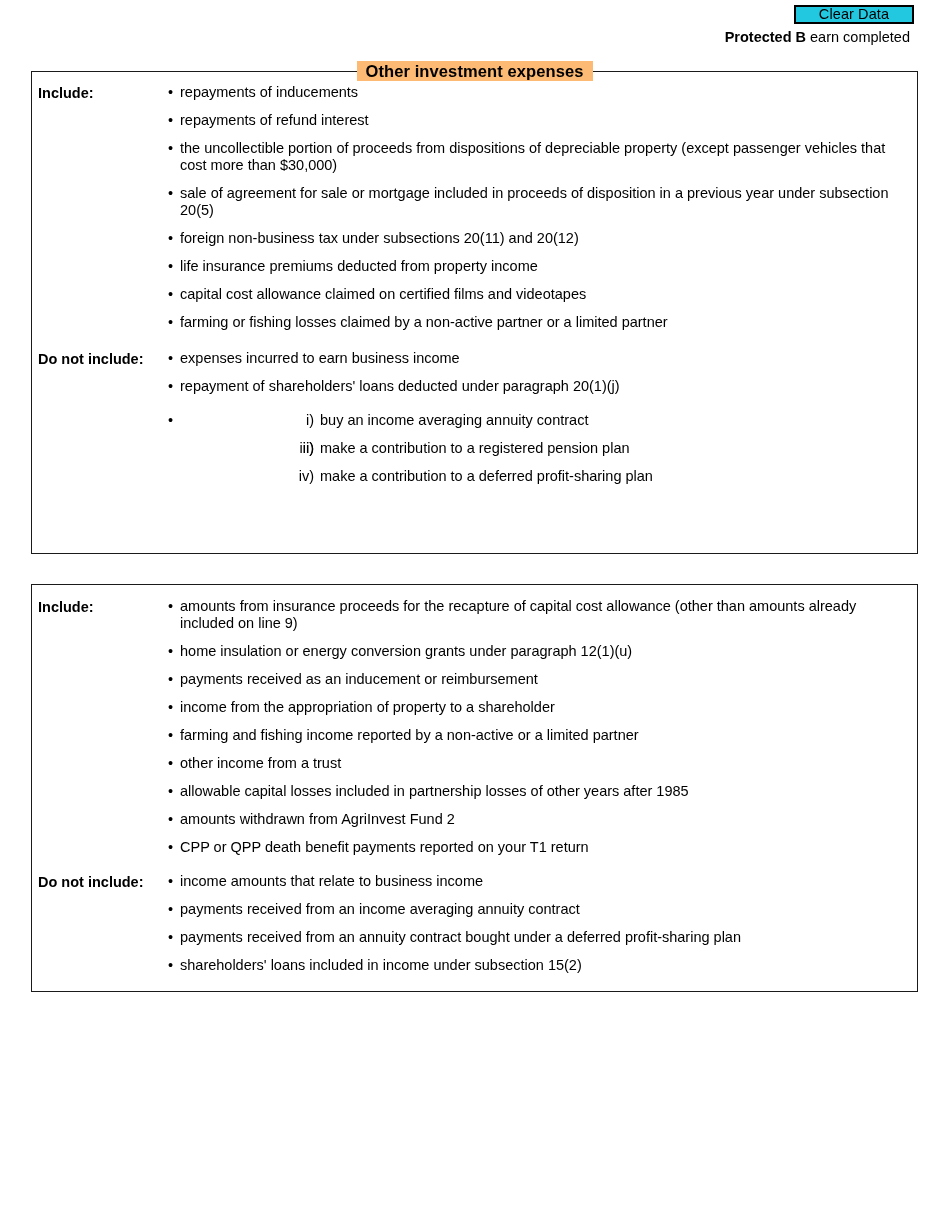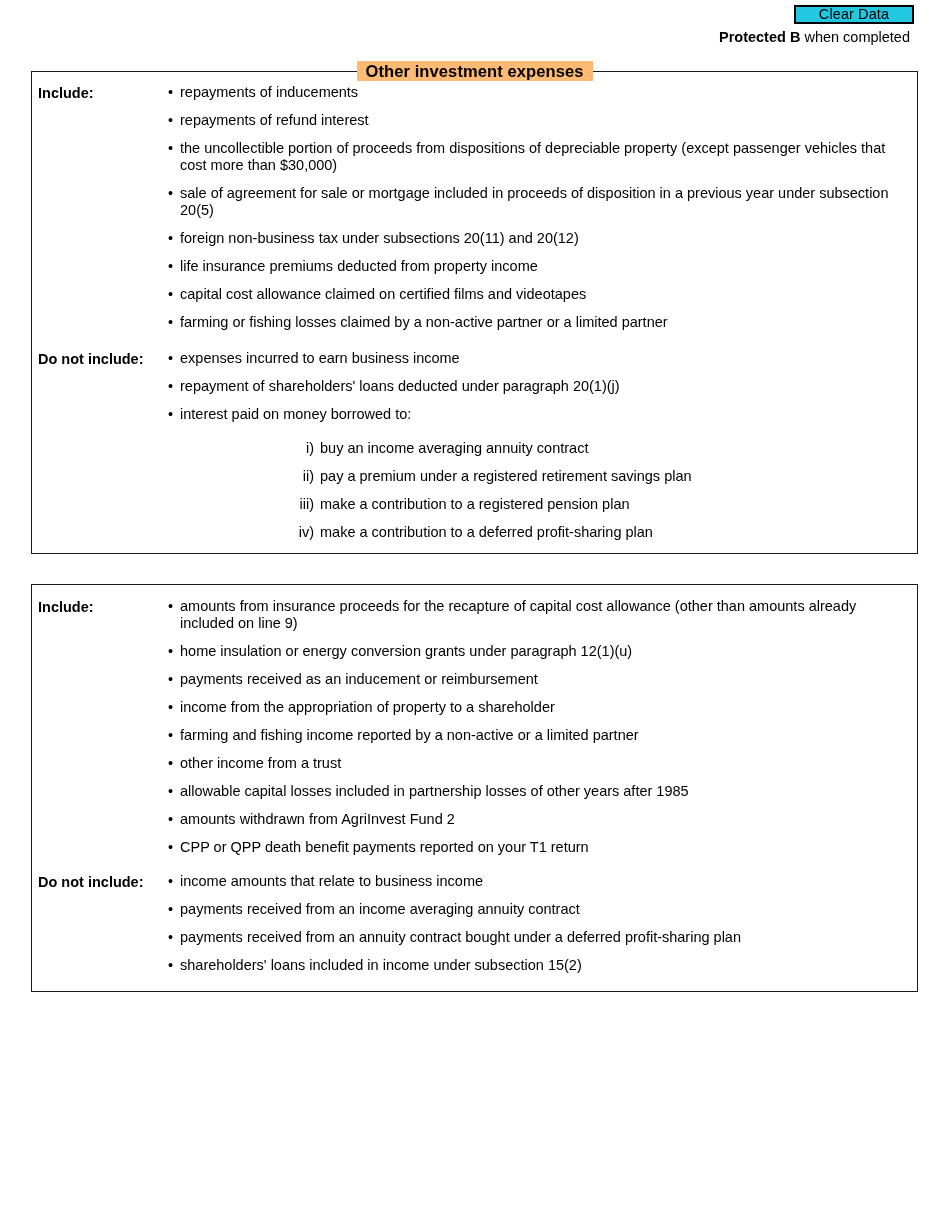--- a/index.html
+++ b/index.html
@@ -149,21 +149,21 @@
     font-size: 14.5px;
     line-height: 17px;
   }
 </style>
 </head>
 <body>
 
 <div class="header">
   <button class="clear-data-btn">Clear Data</button>
   <div class="protected-line">
-    <span class="bold">Protected B</span><span> when completed</span>
+    <span class="bold">Protected B</span><span> earn completed</span>
   </div>
 </div>
 
 <div id="sections-root">
     <div class="section" id="section-0">
       <div class="legend-wrap"><span class="legend">Other investment expenses</span></div>
       <div class="section-body">
         <div class="group" style="top: 12px;">
           <div class="group-label">Include:</div>
           <div class="items">
@@ -207,24 +207,23 @@
             <div class="item">
               <span class="bullet">•</span>
               <span class="txt">expenses incurred to earn business income</span>
             </div>
             <div class="item">
               <span class="bullet">•</span>
               <span class="txt">repayment of shareholders' loans deducted under paragraph 20(1)(j)</span>
             </div>
             <div class="item">
               <span class="bullet">•</span>
-              <span class="txt">interest paid on money borrowed to:</span>
               <div class="subitems">
                 <div class="subitem"><span class="num">i)</span><span>buy an income averaging annuity contract</span></div>
-                <div class="subitem"><span class="num">ii)</span><span>pay a premium under a registered retirement savings plan</span></div>
+                <div class="subitem"><span class="num">ii)</span></div>
                 <div class="subitem"><span class="num">iii)</span><span>make a contribution to a registered pension plan</span></div>
                 <div class="subitem"><span class="num">iv)</span><span>make a contribution to a deferred profit-sharing plan</span></div>
               </div>
             </div>
           </div>
         </div>
       </div>
     </div>
     <div class="section" id="section-1">
       <div class="section-body">

